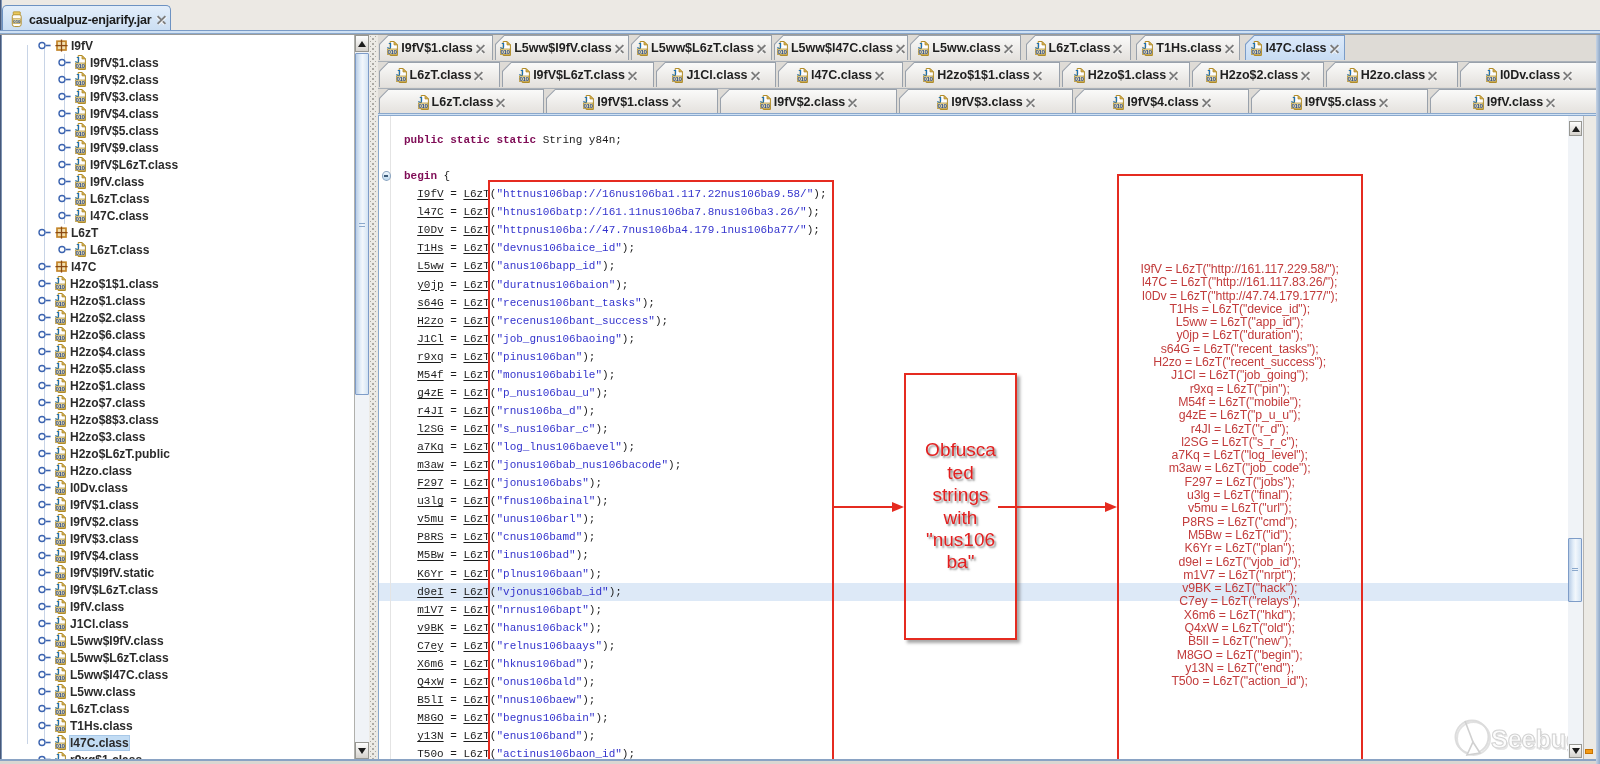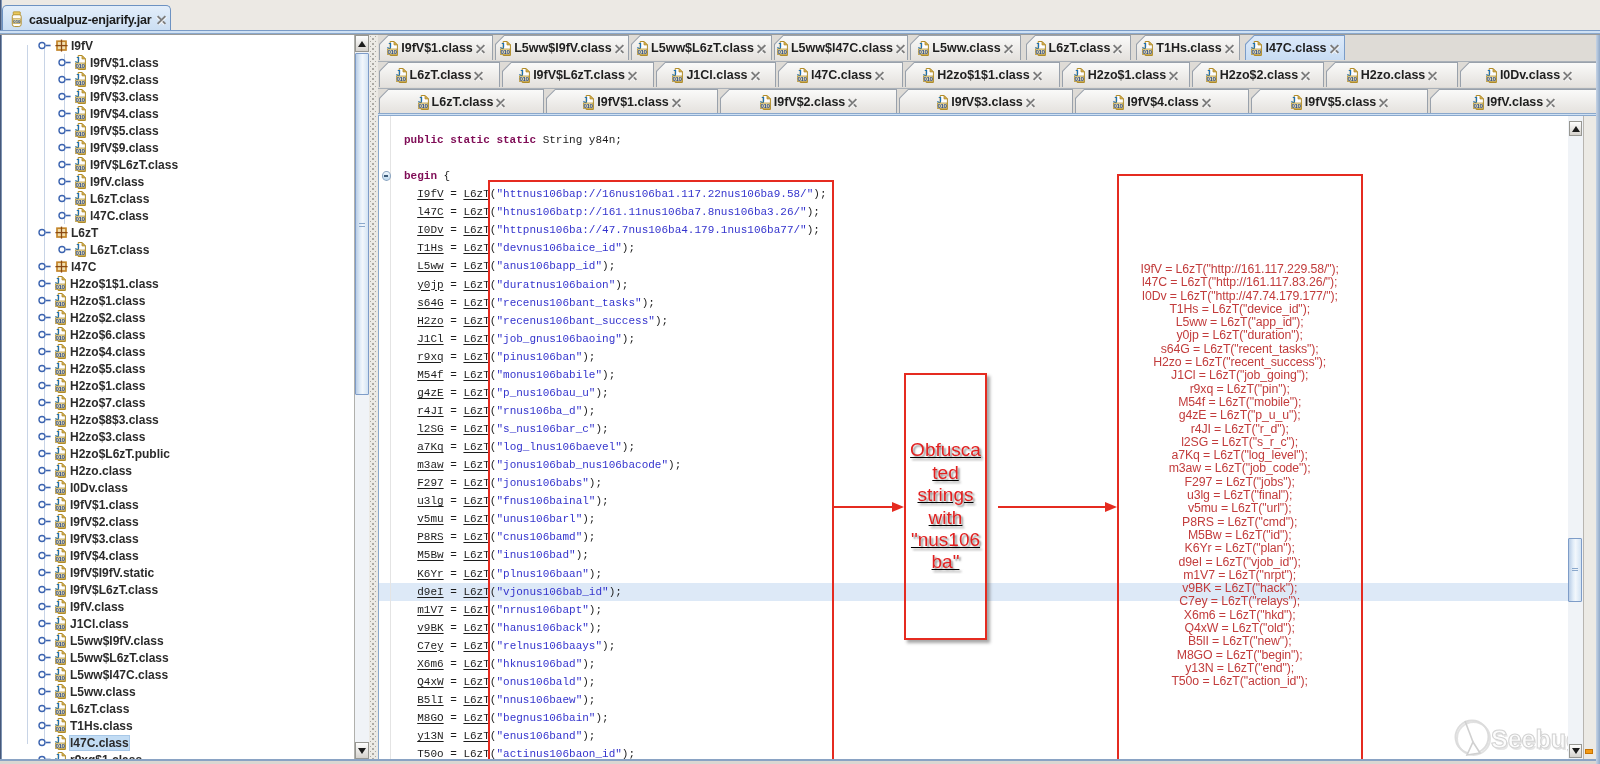--- a/index.html
+++ b/index.html
@@ -1186,21 +1186,21 @@
         <circle cx="29" cy="34" r="16.5" stroke="#d7d7d7"></circle>
       </g>
       <path d="M22 18 L30 39" stroke="#d0d0d0" stroke-width="1.6" fill="none"></path>
       <path d="M30 39 L37 50 L24 52 Z" fill="#ffffff" stroke="#d0d0d0" stroke-width="1.6"></path>
       <text x="48" y="45" font-family="Liberation Sans" font-size="25" font-weight="bold" fill="#c6c6c6" opacity="0.45" transform="translate(1.5,1.5)">Seebug</text>
       <text x="48" y="45" font-family="Liberation Sans" font-size="25" font-weight="bold" fill="#fcfcfc" stroke="#d2d2d2" stroke-width="1">Seebug</text>
     </svg>
 </div>
 <div class="abs redbox" style="left:488px;top:180px;width:346px;height:590px;border-bottom:none;"></div>
 <div class="abs redbox" style="left:1117px;top:174px;width:246px;height:596px;border-bottom:none;"></div>
-<div class="abs redbox" style="left:904px;top:373px;width:83px;height:267px;box-shadow:3px 3px 3px rgba(60,60,60,.45);text-decoration:underline;">
+<div class="abs redbox" style="left:904px;top:373px;width:113px;height:267px;box-shadow:3px 3px 3px rgba(60,60,60,.45);">
     <div class="obtext">Obfusca<br>ted<br>strings<br>with<br>"nus106<br>ba"</div>
   </div>
 <div class="abs rline" style="left:834px;top:506px;width:59px;"></div>
 <div class="abs rhead" style="left:892px;top:502px;"></div>
 <div class="abs rline" style="left:998px;top:506px;width:108px;"></div>
 <div class="abs rhead" style="left:1105px;top:502px;"></div>
 <div class="abs vsb" style="left:1568px;top:116px;width:15px;height:643px;"></div>
 <div class="sbtn" style="left:1569px;top:121px;width:13px;height:15px;">
     <div class="arr-up"></div>
   </div>

